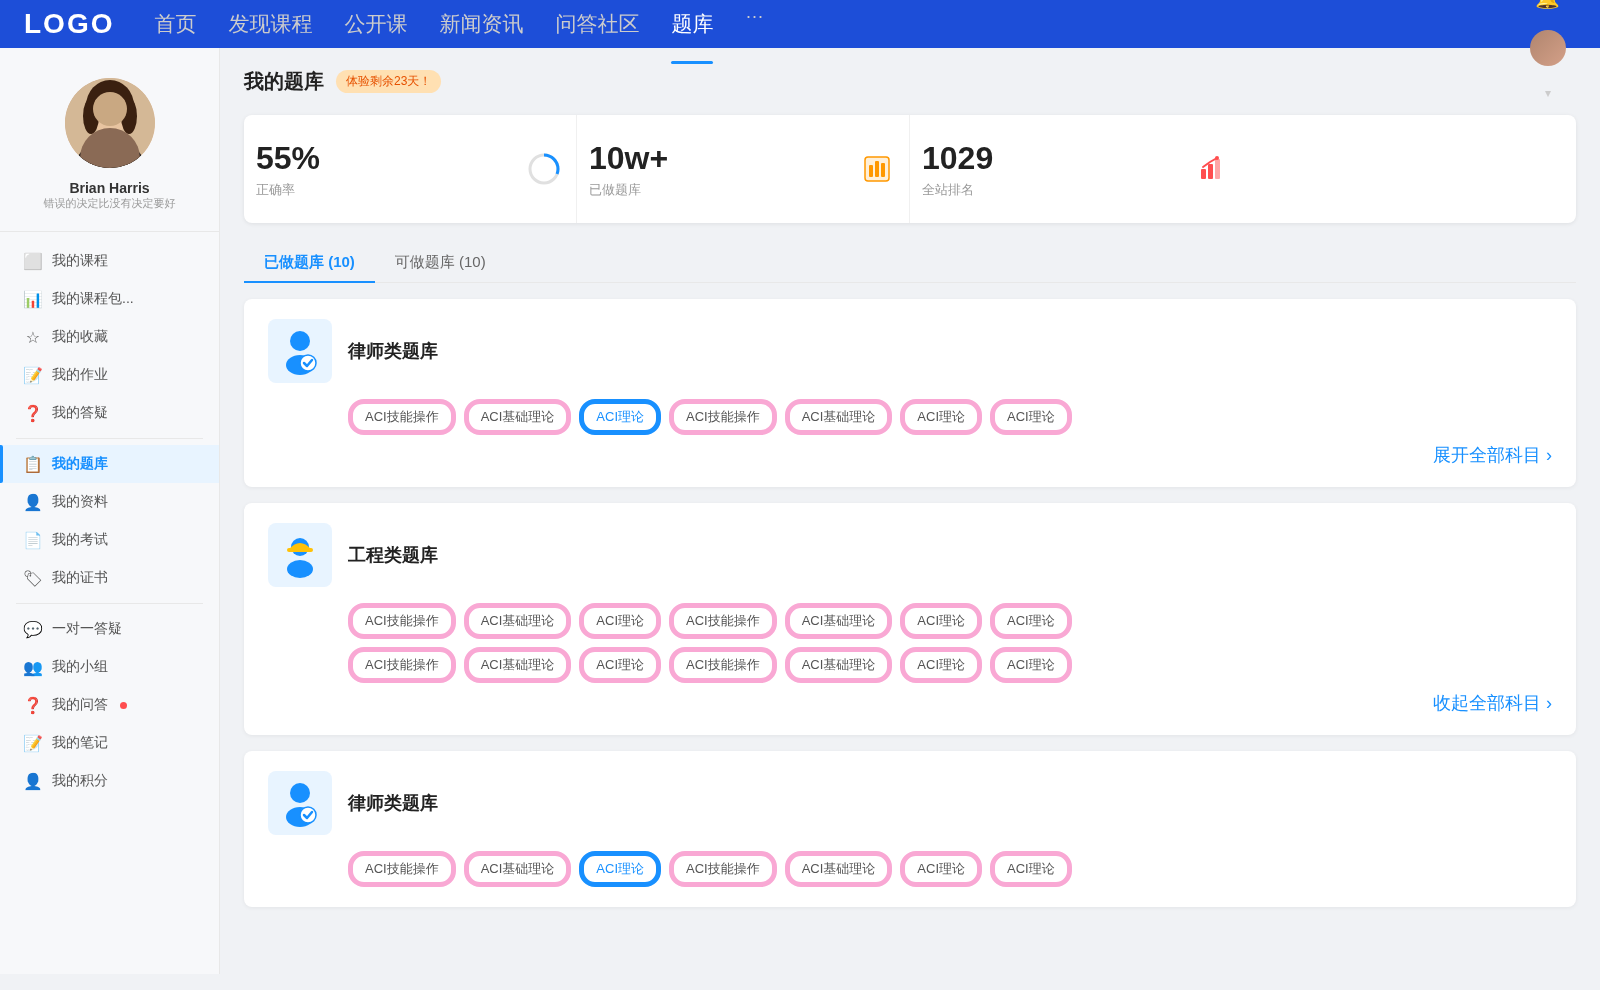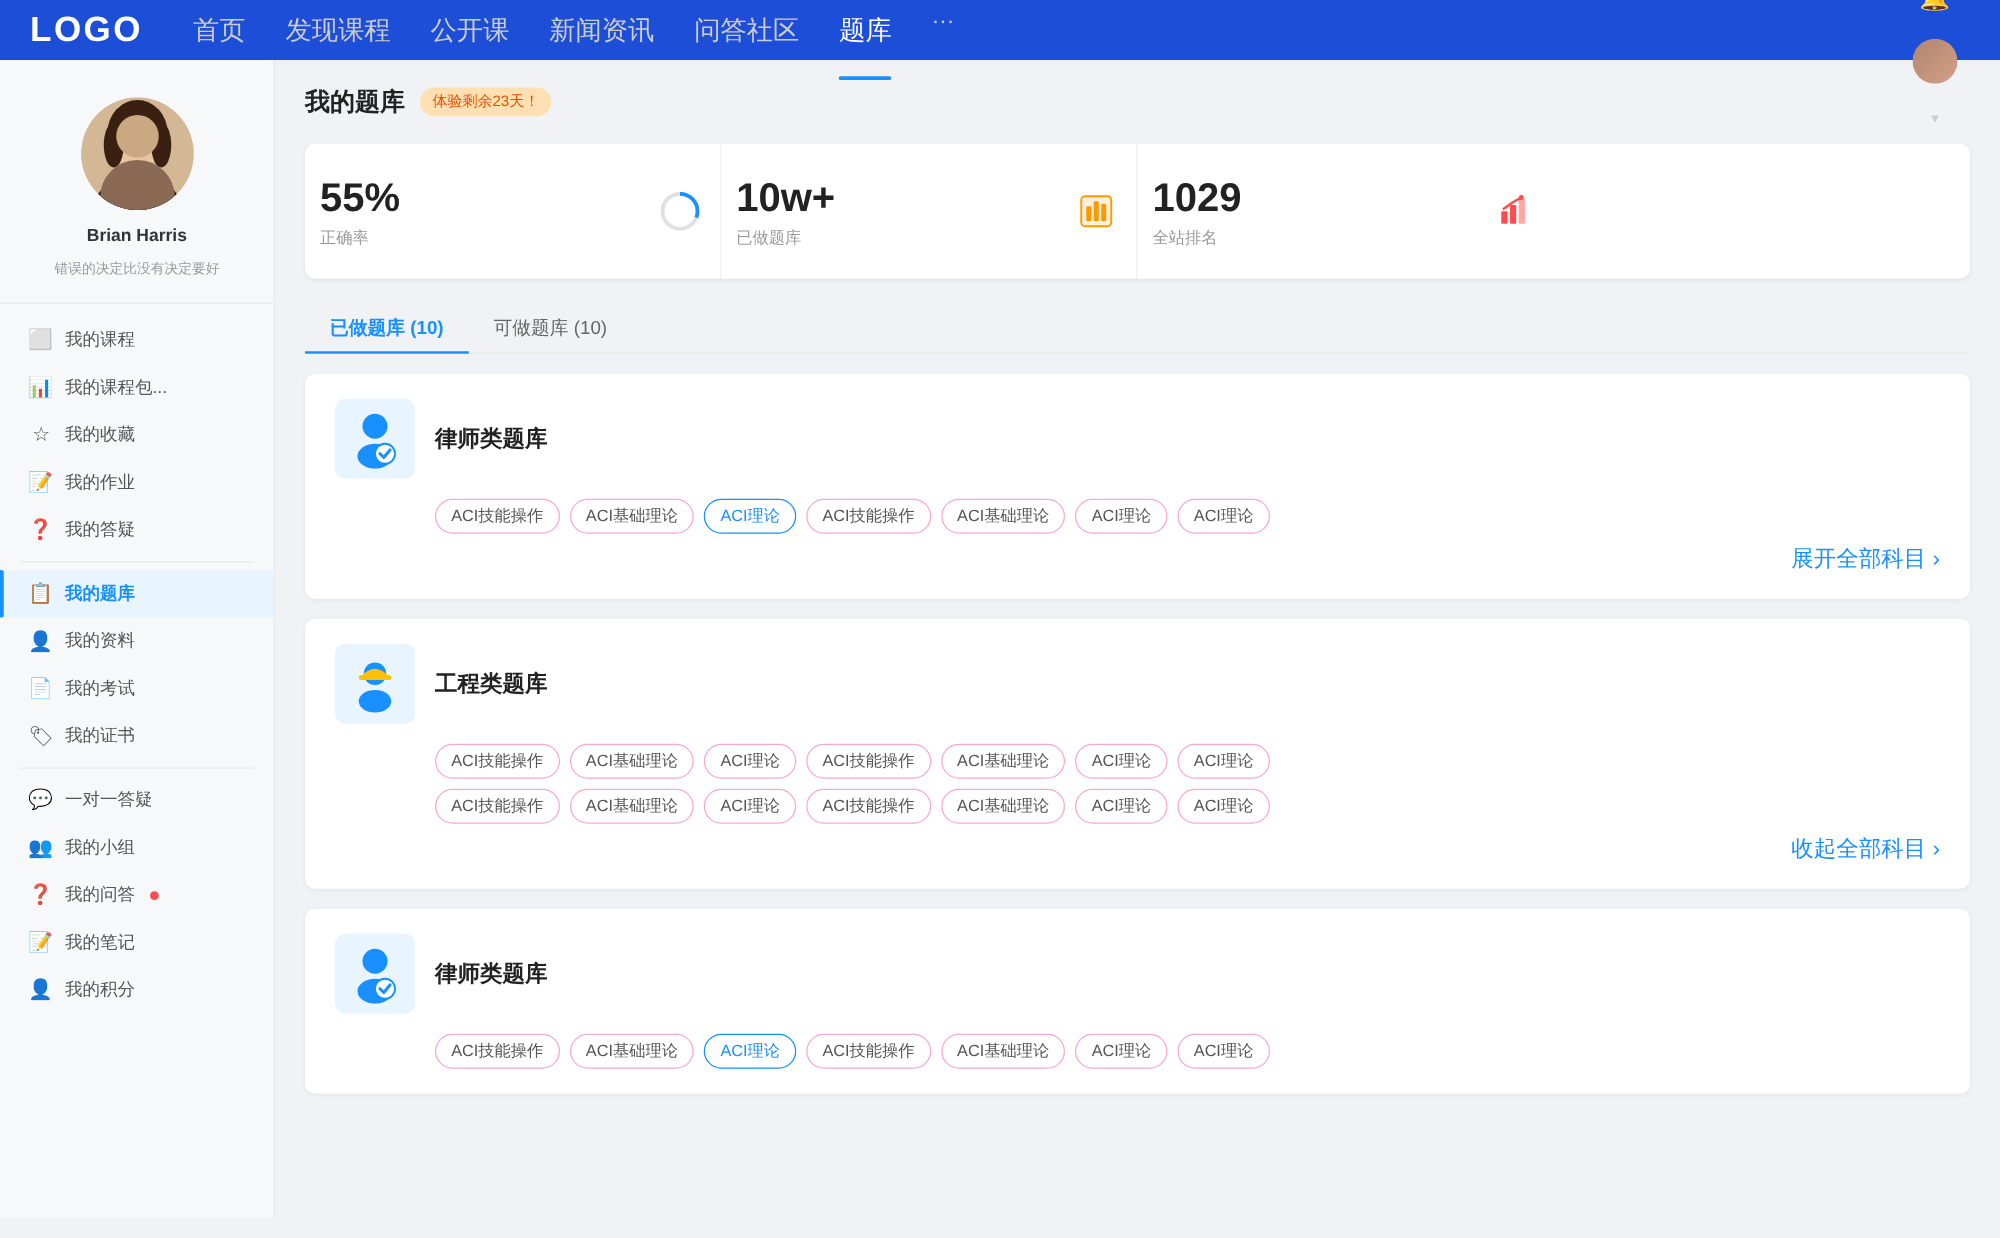--- a/index.html
+++ b/index.html
@@ -148,21 +148,21 @@
       width: 34px;
       height: 34px;
       background: #c9a882;
       border-radius: 50%;
       z-index: 1;
     }
     .sidebar-name {
       font-size: 14px;
       font-weight: 600;
       color: #333;
-      margin-bottom: 11px;
+      margin-bottom: 0;
     }
     .sidebar-motto {
       font-size: 11px;
       color: #999;
       text-align: center;
     }
     .sidebar-menu-item {
       display: flex;
       align-items: center;
       padding: 10px 24px;
@@ -336,21 +336,21 @@
       text-align: right;
     }
     .bank-tags {
       display: flex;
       flex-wrap: wrap;
       gap: 8px;
       margin-left: 80px;
     }
     .bank-tag {
       padding: 4px 12px;
-      border: 1px solid #f9a8d4;
+      border: 5px solid #f9a8d4;
       border-radius: 16px;
       font-size: 13px;
       color: #555;
       cursor: pointer;
       background: #fff;
     }
     .bank-tag.active {
       border-color: #1890ff;
       color: #1890ff;
       background: #fff;

